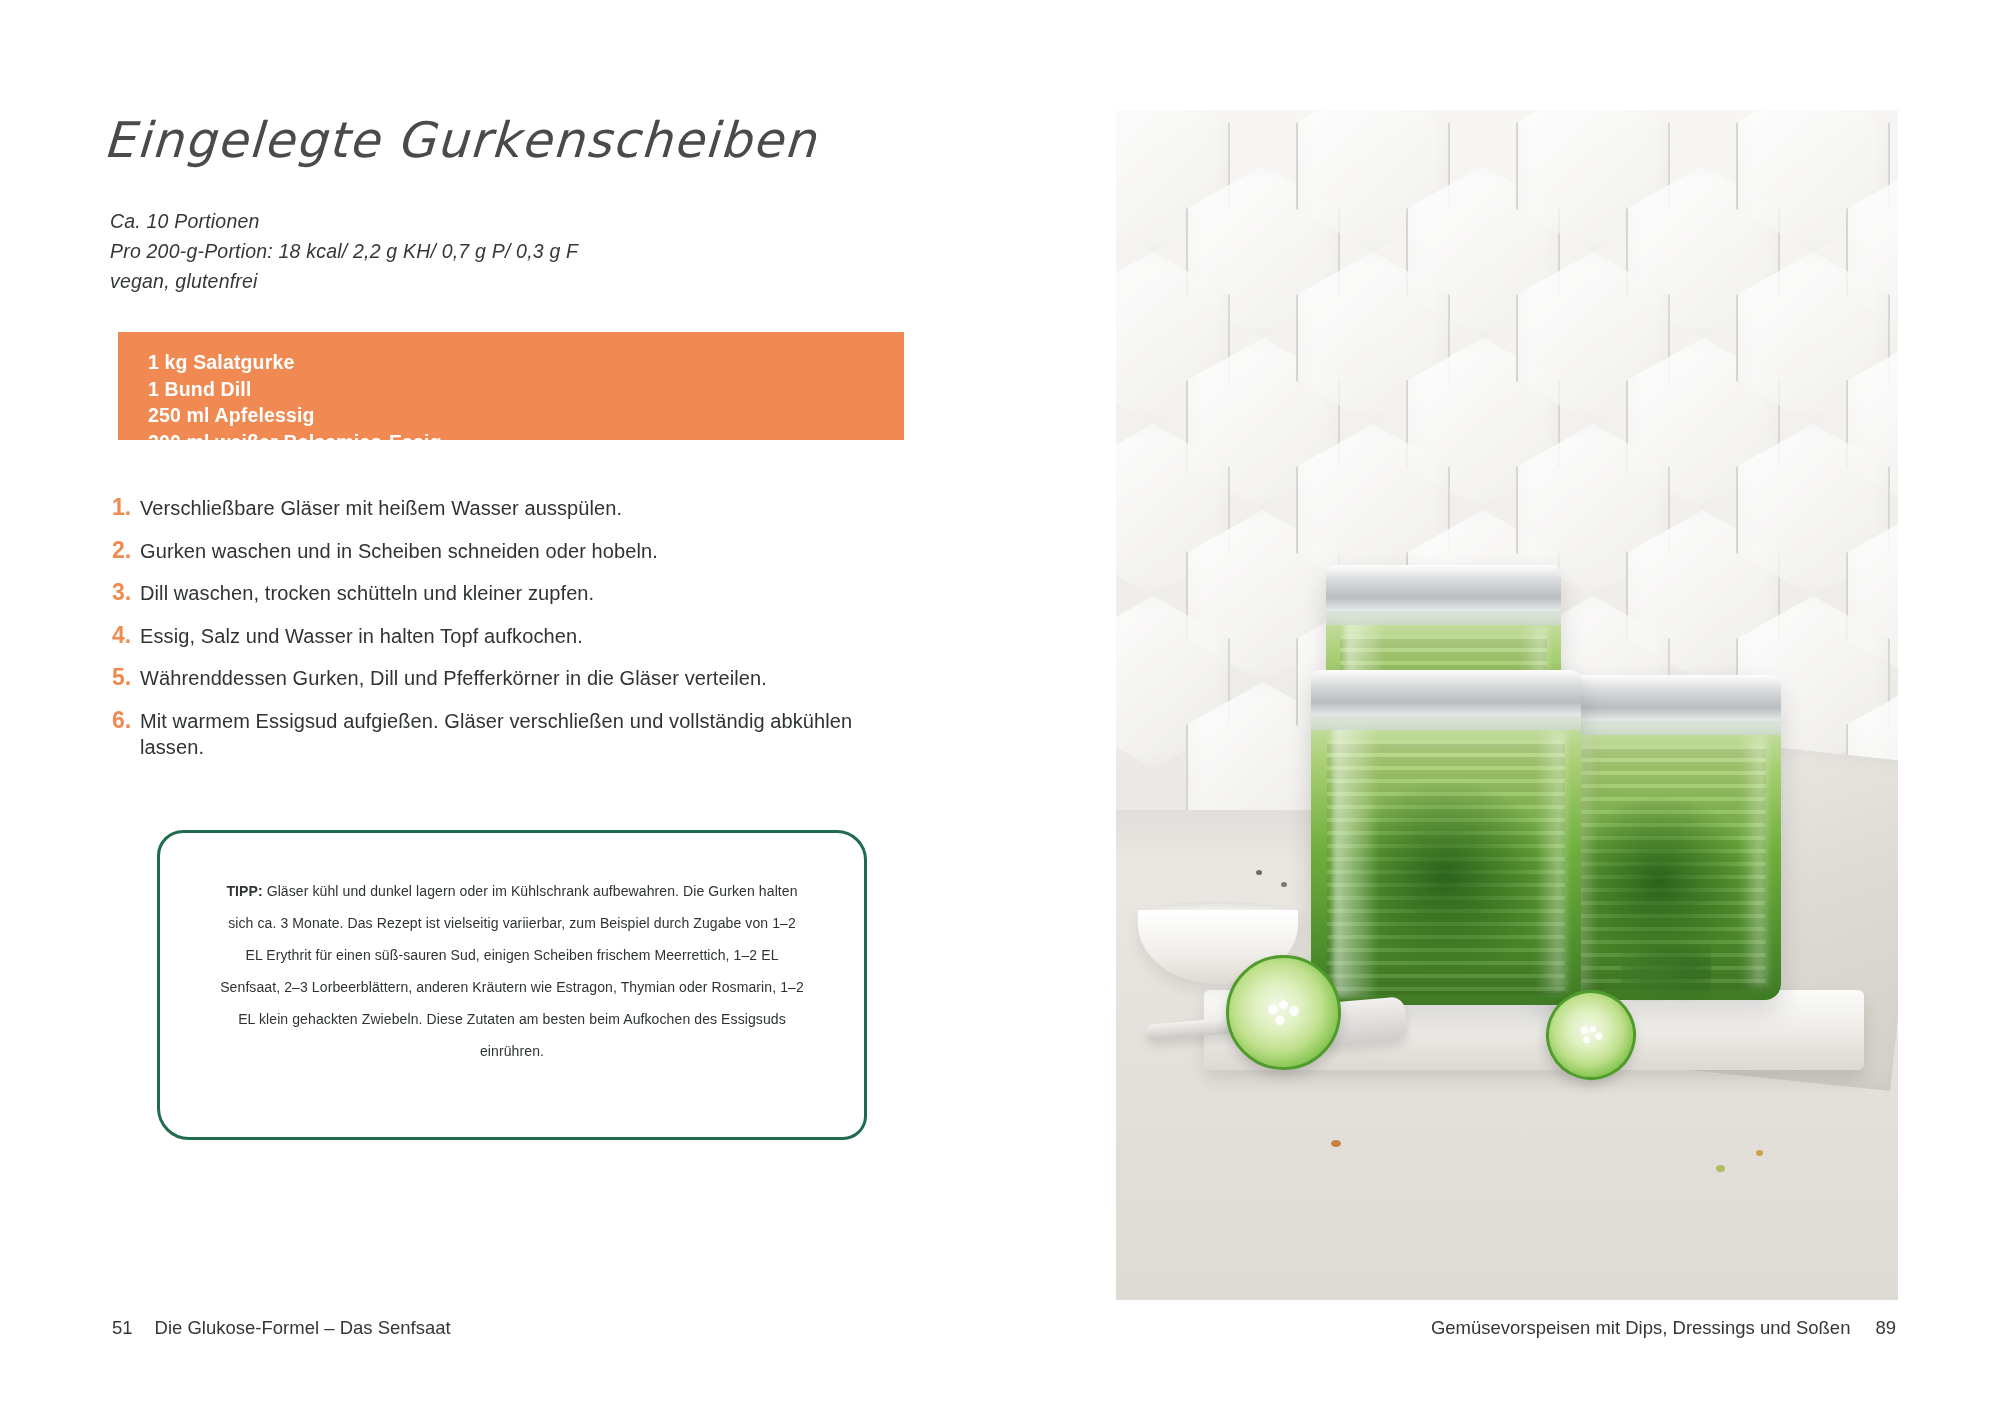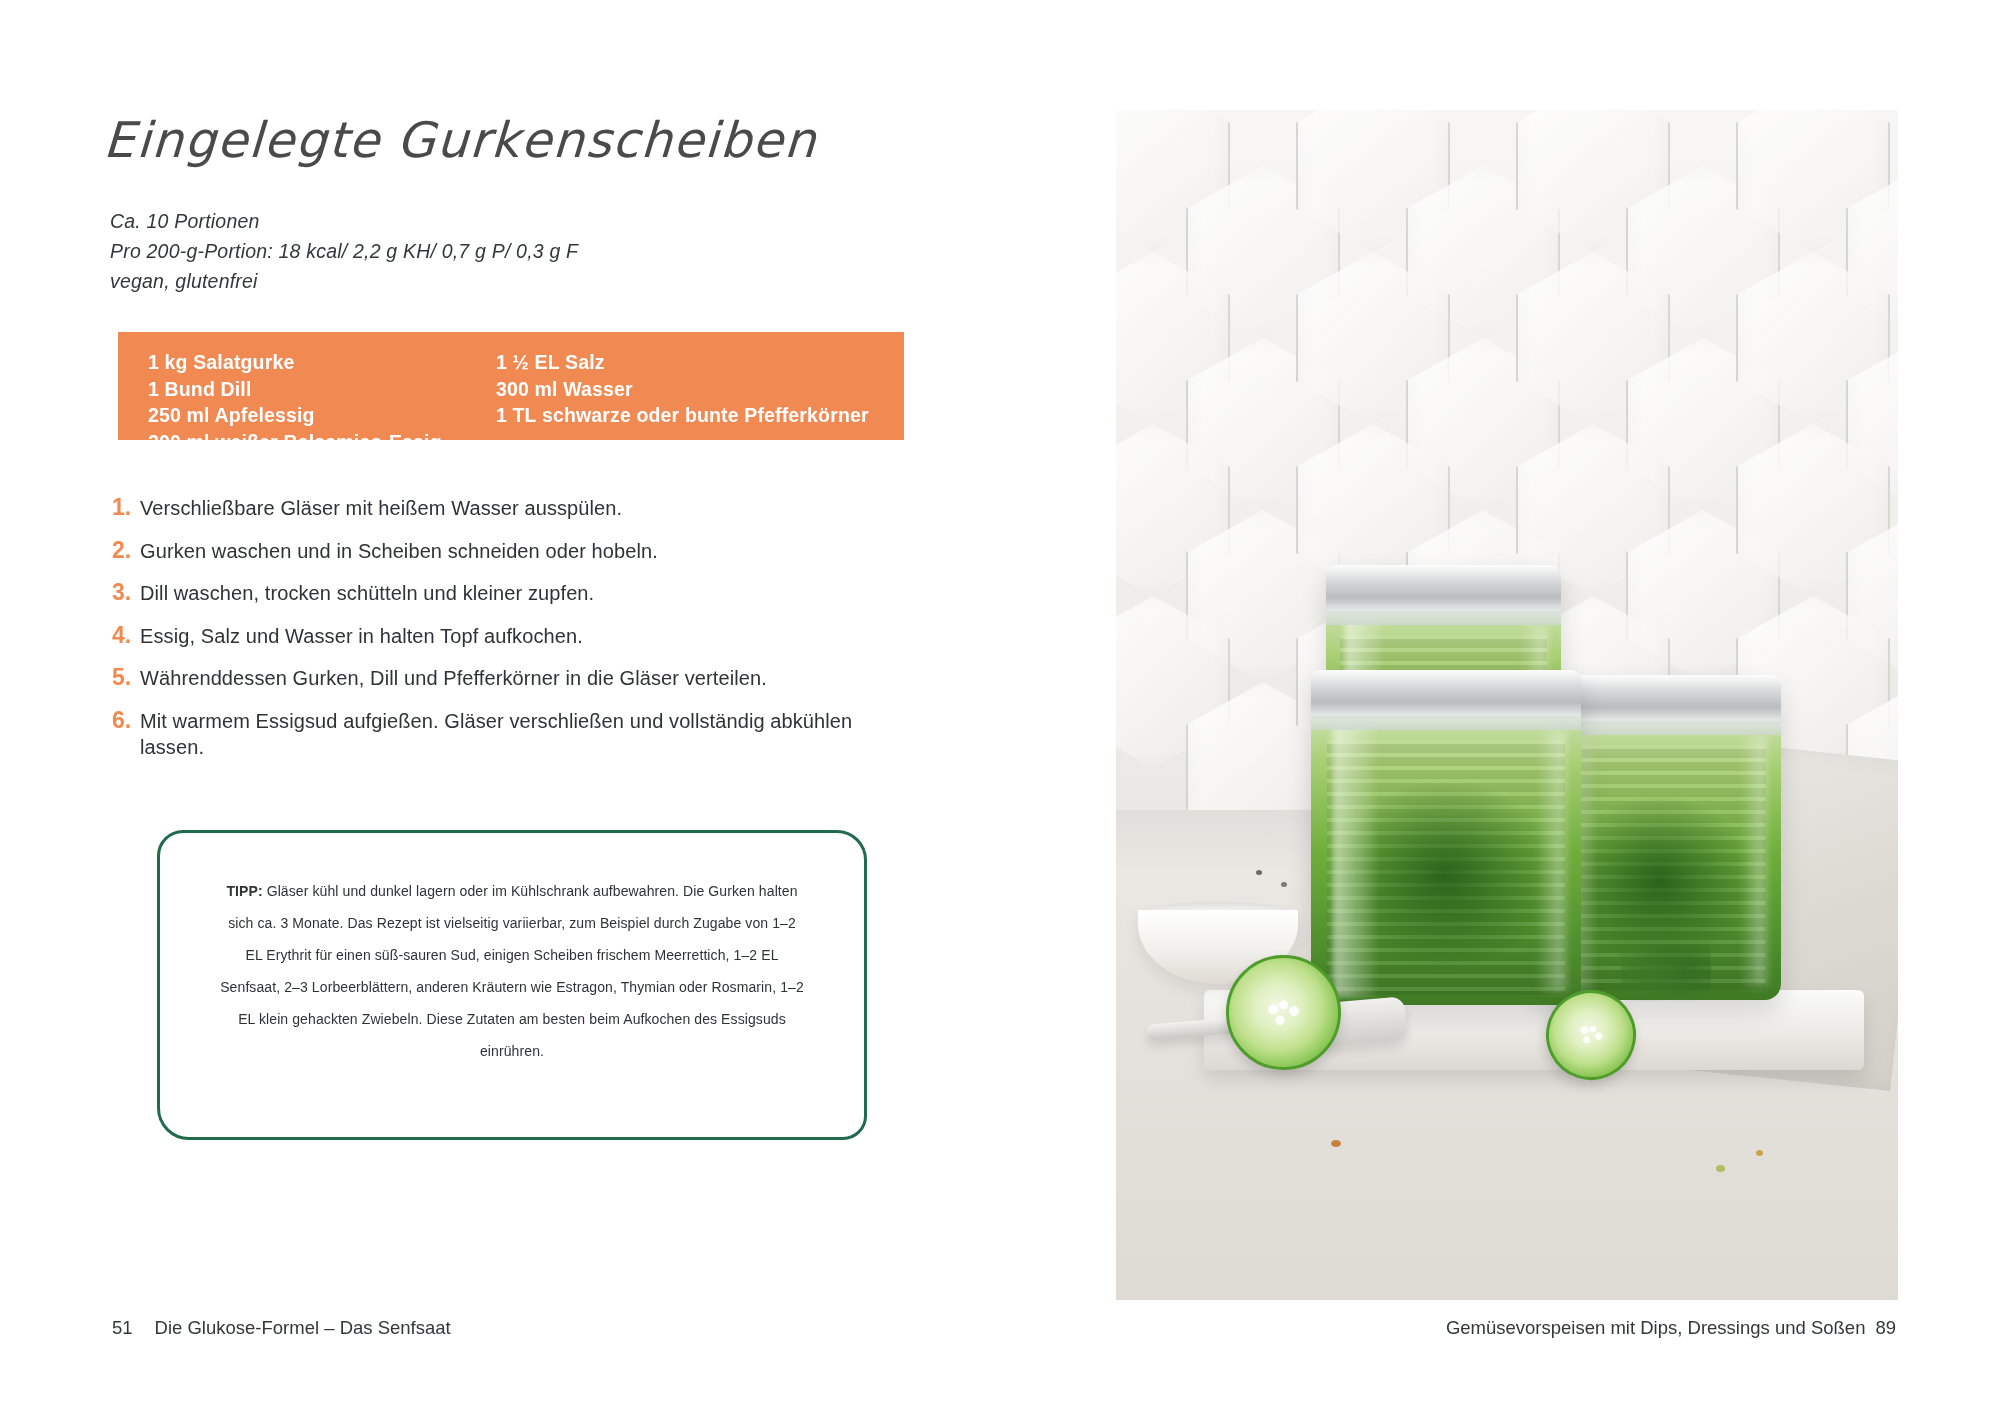--- a/index.html
+++ b/index.html
@@ -149,21 +149,21 @@
     gap: 22px;
     white-space: nowrap;
   }
   .footer-right {
     position: absolute;
     right: 112px;
     bottom: 78px;
     font-size: 18.5px;
     color: #33373a;
     display: flex;
-    gap: 10px;
+    gap: 25px;
     white-space: nowrap;
   }
 
   
   .photo {
     position: absolute;
     left: 112px;
     top: 110px;
     width: 782px;
     height: 1190px;
@@ -385,25 +385,20 @@
     </div>
 
     <div class="ingredients-box">
       <div class="ing-cols">
         <div class="ing-col col1">
           <div class="ing-line">1 kg Salatgurke</div>
           <div class="ing-line">1 Bund Dill</div>
           <div class="ing-line">250 ml Apfelessig</div>
           <div class="ing-line">200 ml weißer Balsamico-Essig</div>
         </div>
-        <div class="ing-col col2">
-          <div class="ing-line">1 ½ EL Salz</div>
-          <div class="ing-line">300 ml Wasser</div>
-          <div class="ing-line">1 TL schwarze oder bunte Pfefferkörner</div>
-        </div>
       </div>
     </div>
 
     <div class="steps">
       <div class="step">
         <div class="step-num">1.</div>
         <div class="step-text">Verschließbare Gläser mit heißem Wasser ausspülen.</div>
       </div>
       <div class="step">
         <div class="step-num">2.</div>

